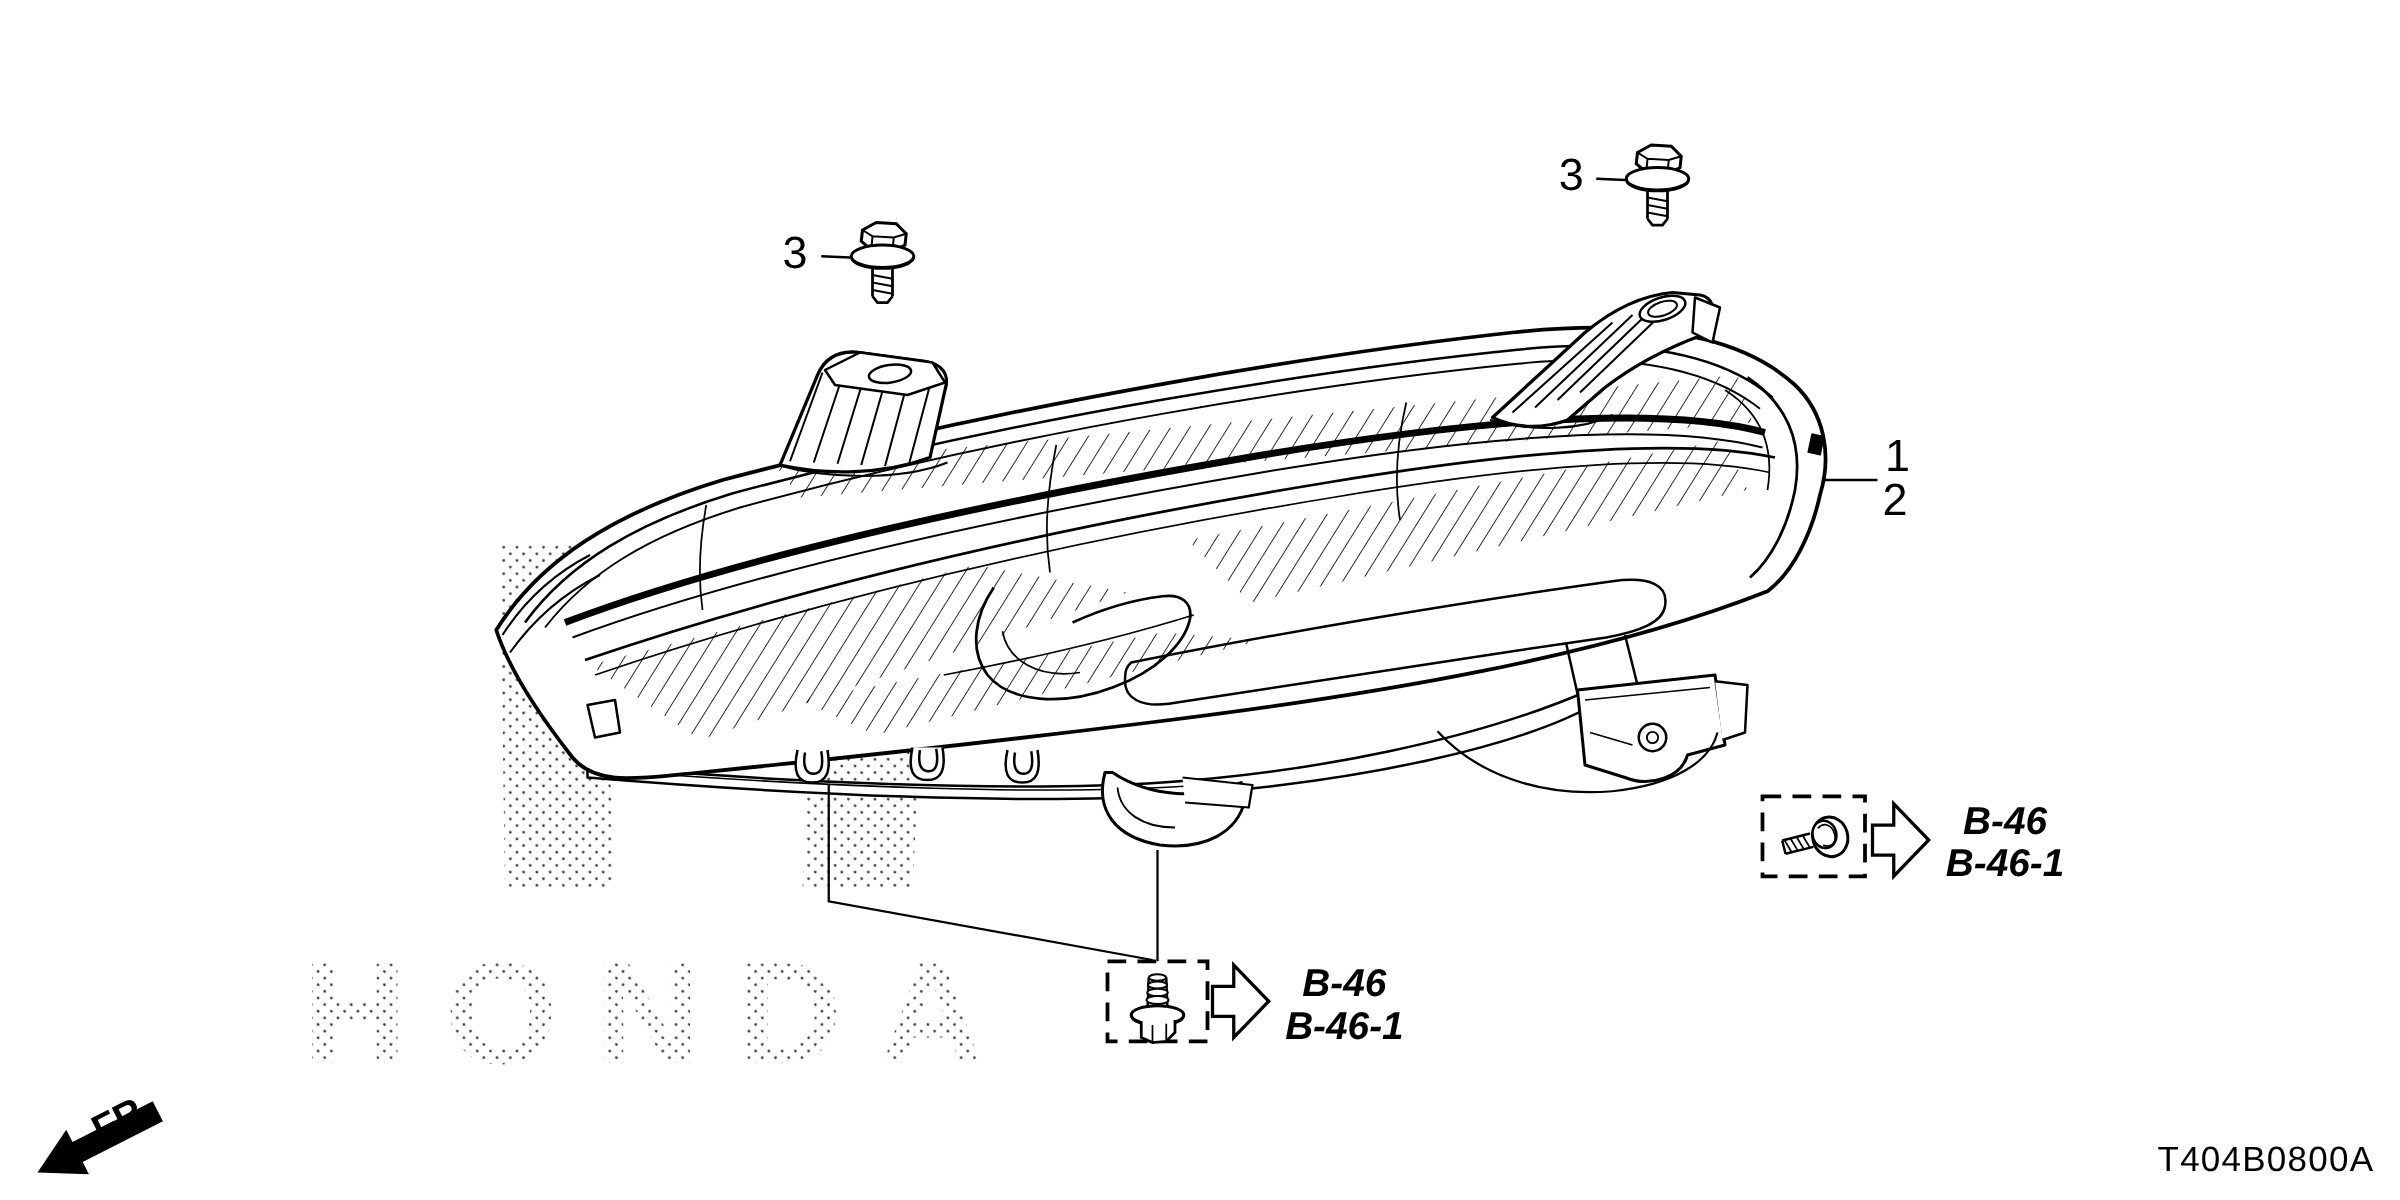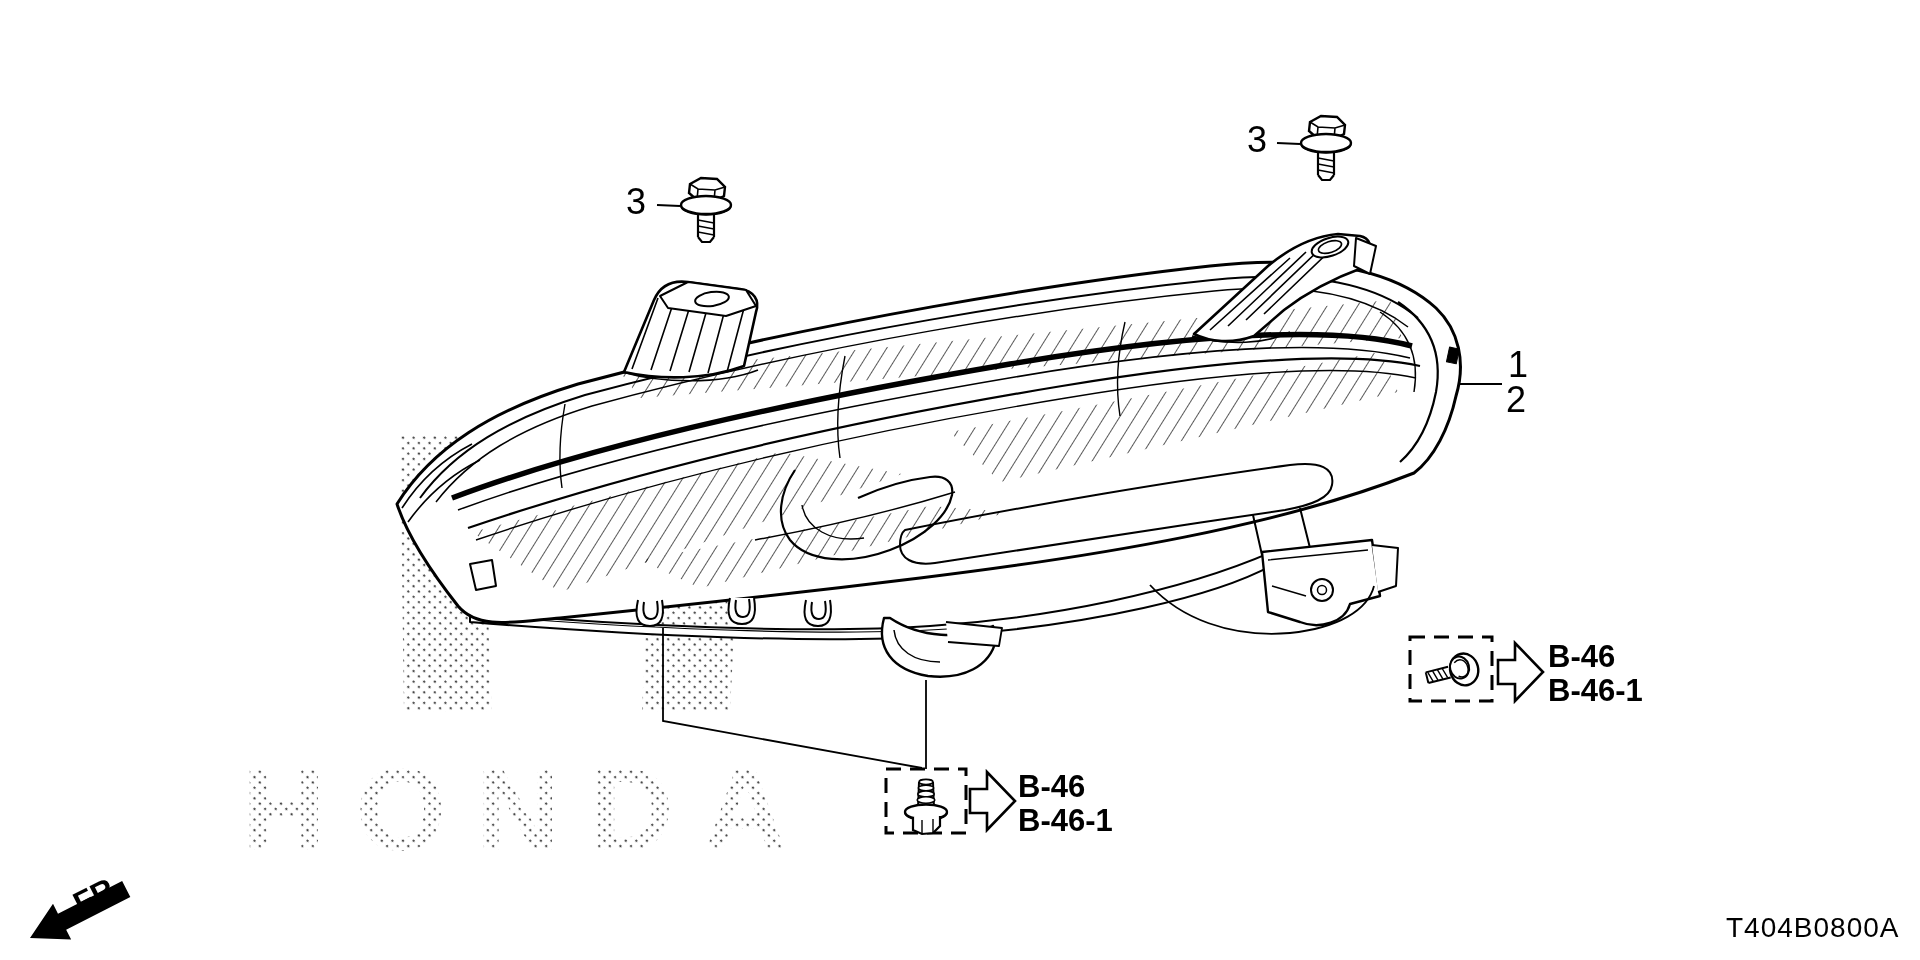--- a/index.html
+++ b/index.html
@@ -1,22 +1,22 @@
 <!DOCTYPE html>
 <html><head>
 <meta charset="utf-8">
 <style>
   html,body{margin:0;padding:0;background:#ffffff;}
   #stage{position:relative;width:1920px;height:960px;background:#ffffff;overflow:hidden;
          font-family:"Liberation Sans",sans-serif;color:#000;}
   #art{position:absolute;left:0;top:0;}
   .label{position:absolute;color:#000;white-space:nowrap;}
   .callout{font-size:36px;font-weight:400;line-height:1;}
-  .ref-block{font-weight:bold;font-size:31px;line-height:34px;text-align:left;
-             letter-spacing:0px;}
+  .ref-block{font-weight:bold;font-size:31px;line-height:34px;text-align:center;
+             letter-spacing:0px;font-style:italic;}
   .code{font-size:28px;letter-spacing:1px;}
   .fr{font-size:31px;font-weight:bold;transform:rotate(-27deg);transform-origin:left bottom;}
 </style>
 </head>
 <body>
 
 <div id="stage">
 
 <svg id="art" width="1920" height="960" viewBox="0 0 1920 960" xmlns="http://www.w3.org/2000/svg">
   <defs>

